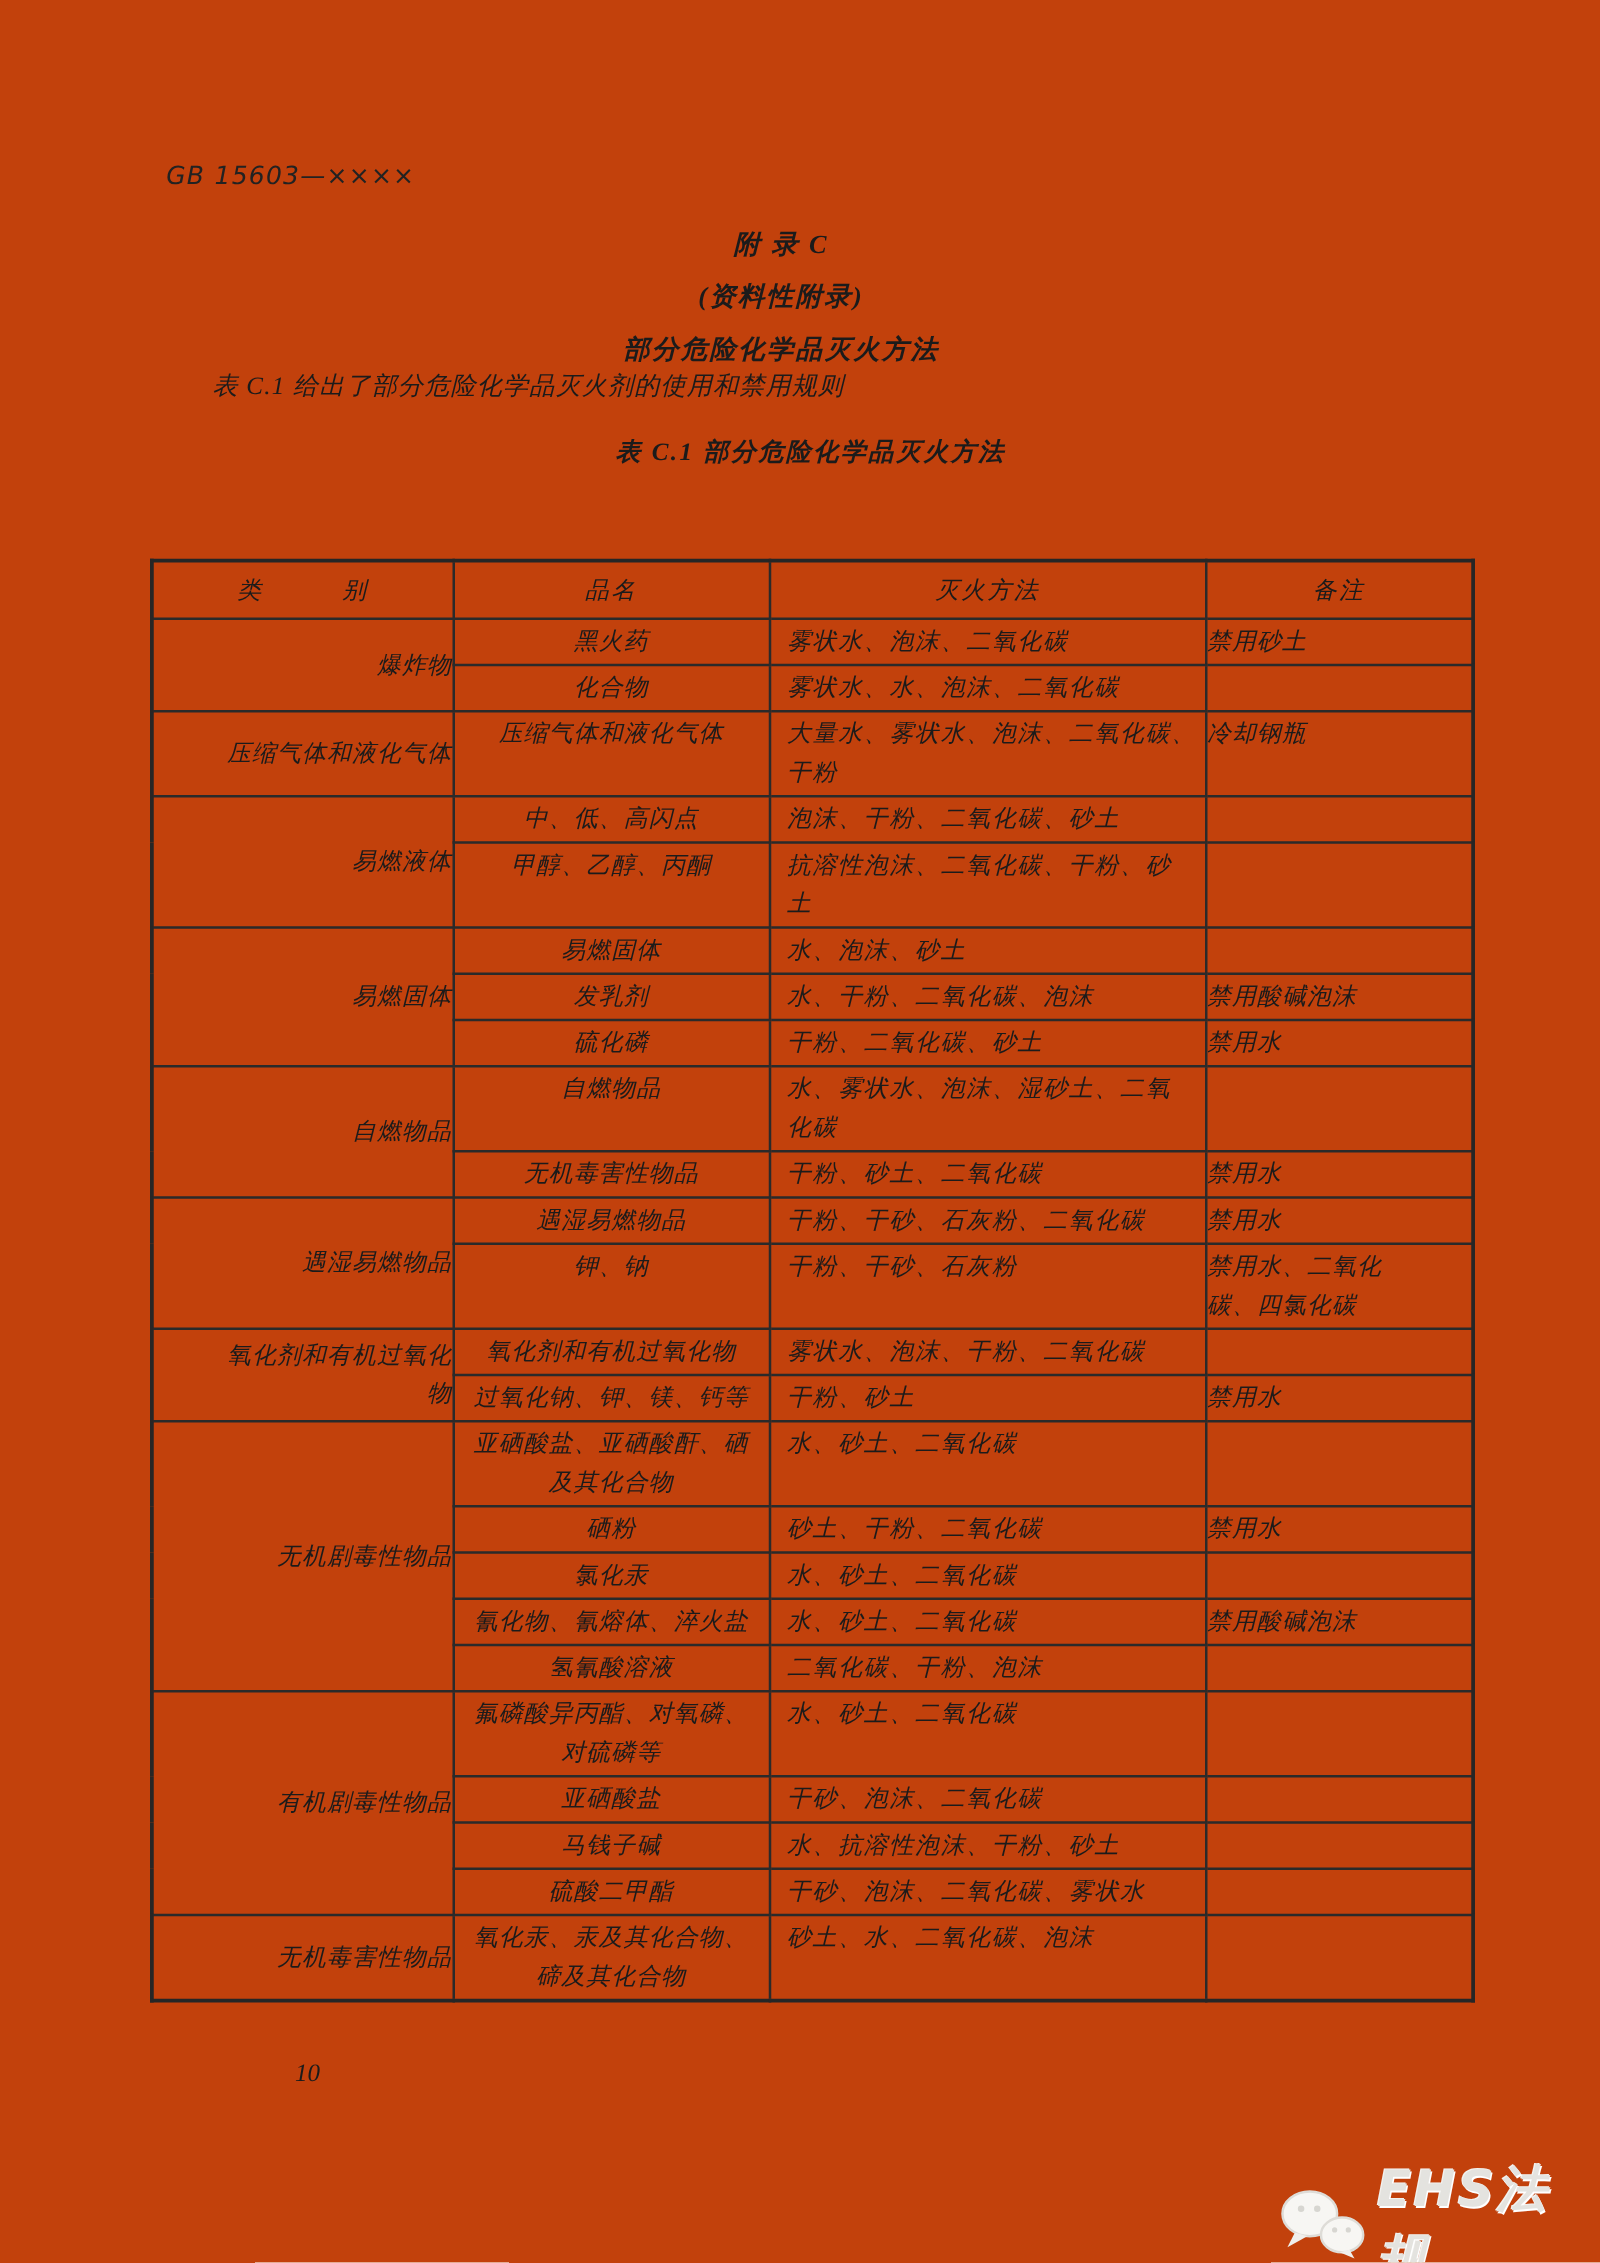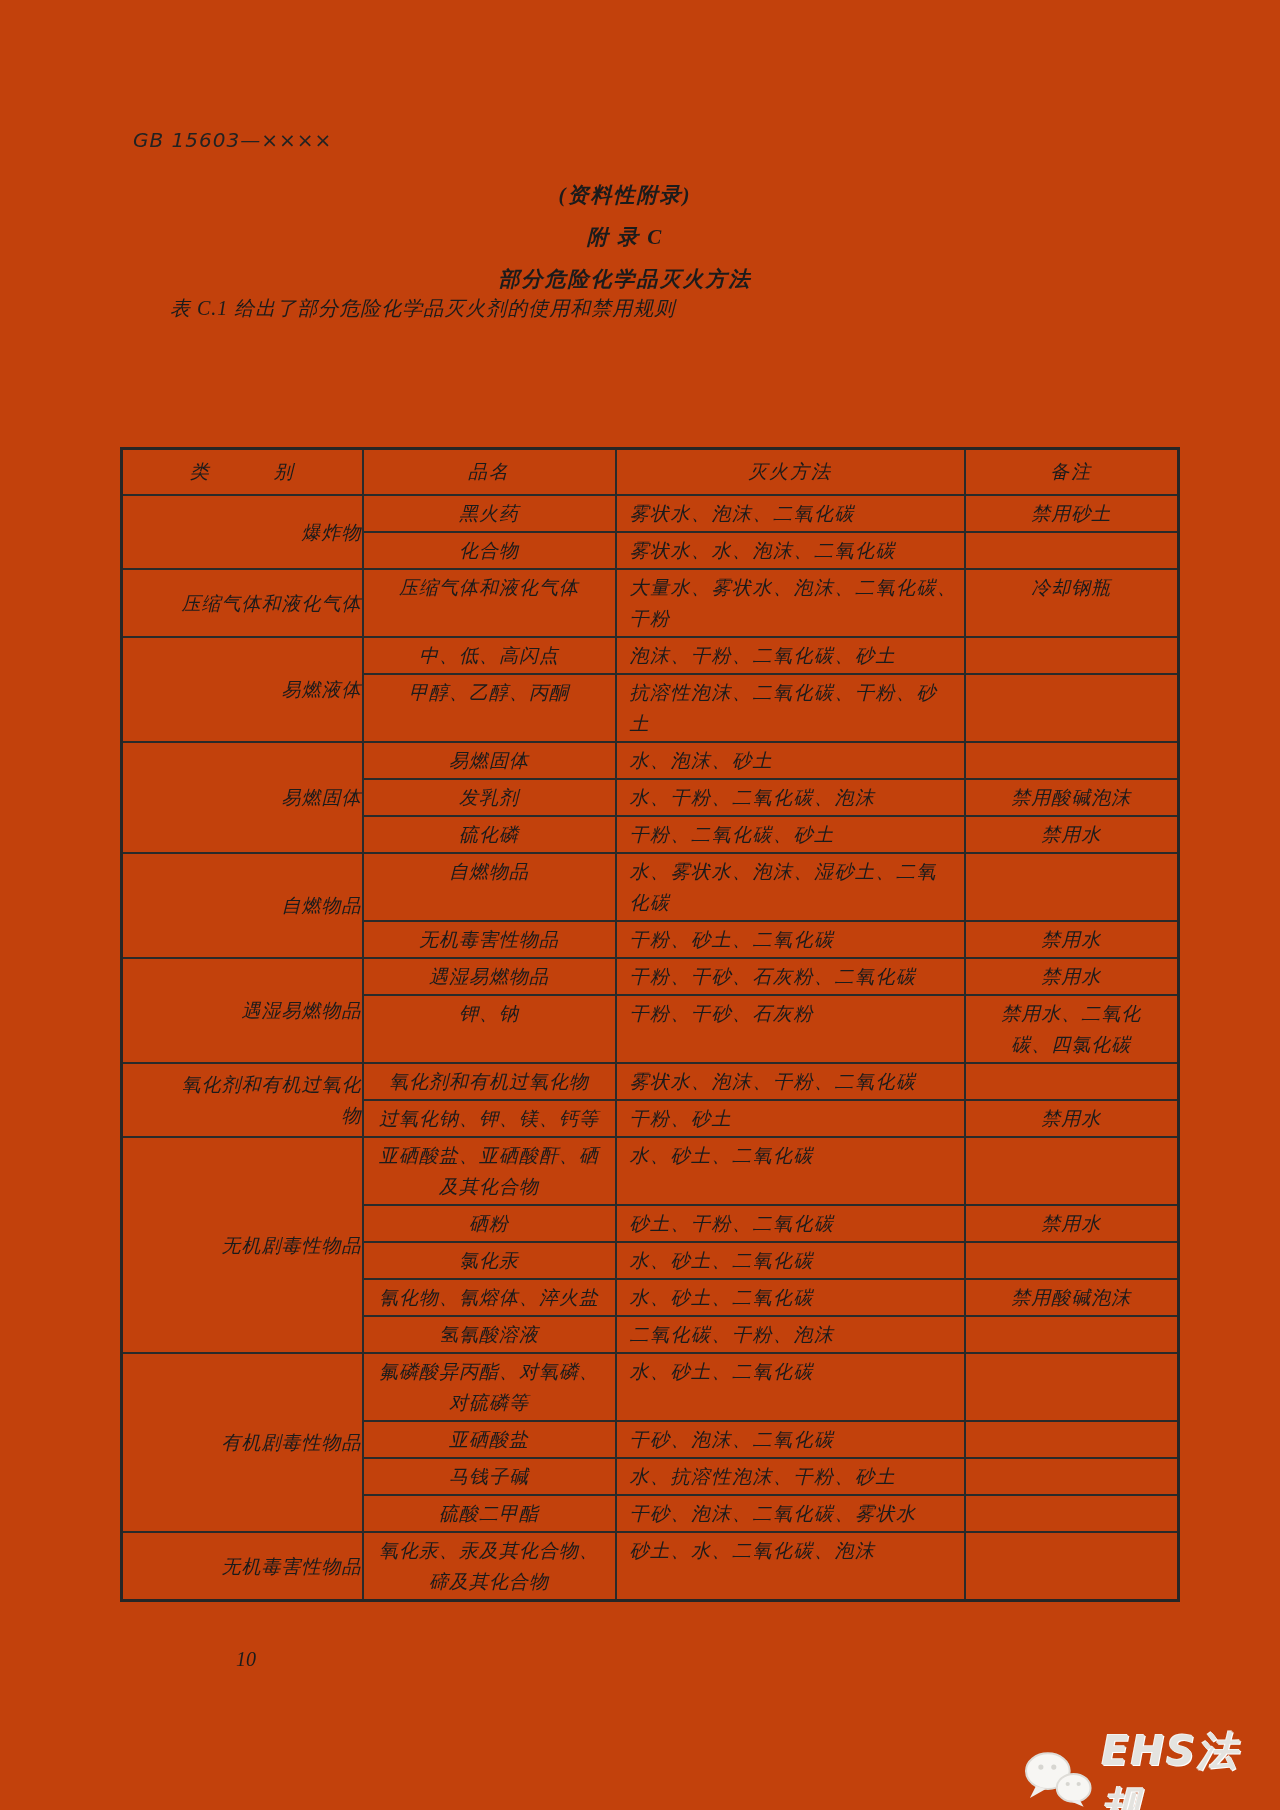--- a/index.html
+++ b/index.html
@@ -24,21 +24,21 @@
   table.fire{
     position:absolute;top:447px;left:120px;width:1057px;
     border-collapse:collapse;table-layout:fixed;
     border:3px solid #262626;
   }
   .fire th,.fire td{border:2px solid #2a2a2a;font-size:19px;color:#1b1b1b;}
   .fire th{height:42px;font-weight:normal;letter-spacing:2px;text-align:center;margin-top:28px;}
   .fire td{padding:2px 0;line-height:31px;white-space:pre-line;vertical-align:top;}
   td.name{text-align:center;letter-spacing:1px;}
   td.method{text-align:left;padding-left:13px;padding-right:6px;letter-spacing:1.5px;}
-  td.note{text-align:center;letter-spacing:1px;}
+  td.note{text-align:left;letter-spacing:1px;}
   td.cat{vertical-align:middle;text-align:right;padding-left:12px;letter-spacing:1px;}
   td.cat span{display:inline-block;}
   td.cat.clip span{margin-left:-32px;}
   .page-num{position:absolute;left:236px;top:1648px;font-size:20px;}
   .watermark{
     position:absolute;left:1022px;top:1724px;
     display:flex;align-items:center;gap:6px;
   }
   .watermark-text{
     font-family:"DejaVu Sans","Liberation Sans",sans-serif;
@@ -48,27 +48,28 @@
   }
 </style>
 </head>
 <body>
 
 <div class="page">
 
   <div class="gb-code">GB 15603—××××</div>
 
   <div class="headings">
+    <div class="h-line">附 录 C</div>
     <div class="h-line">(资料性附录)</div>
-    <div class="h-line">附 录 C</div>
     <div class="h-line">部分危险化学品灭火方法</div>
   </div>
 
   <div class="intro">表 C.1 给出了部分危险化学品灭火剂的使用和禁用规则</div>
 
+  <div class="table-title">表 C.1 部分危险化学品灭火方法</div>
 
   <table class="fire">
     <colgroup>
       <col style="width:241px">
         <col style="width:253px">
         <col style="width:349px">
         <col style="width:214px">
     </colgroup>
     <thead>
       <tr>

